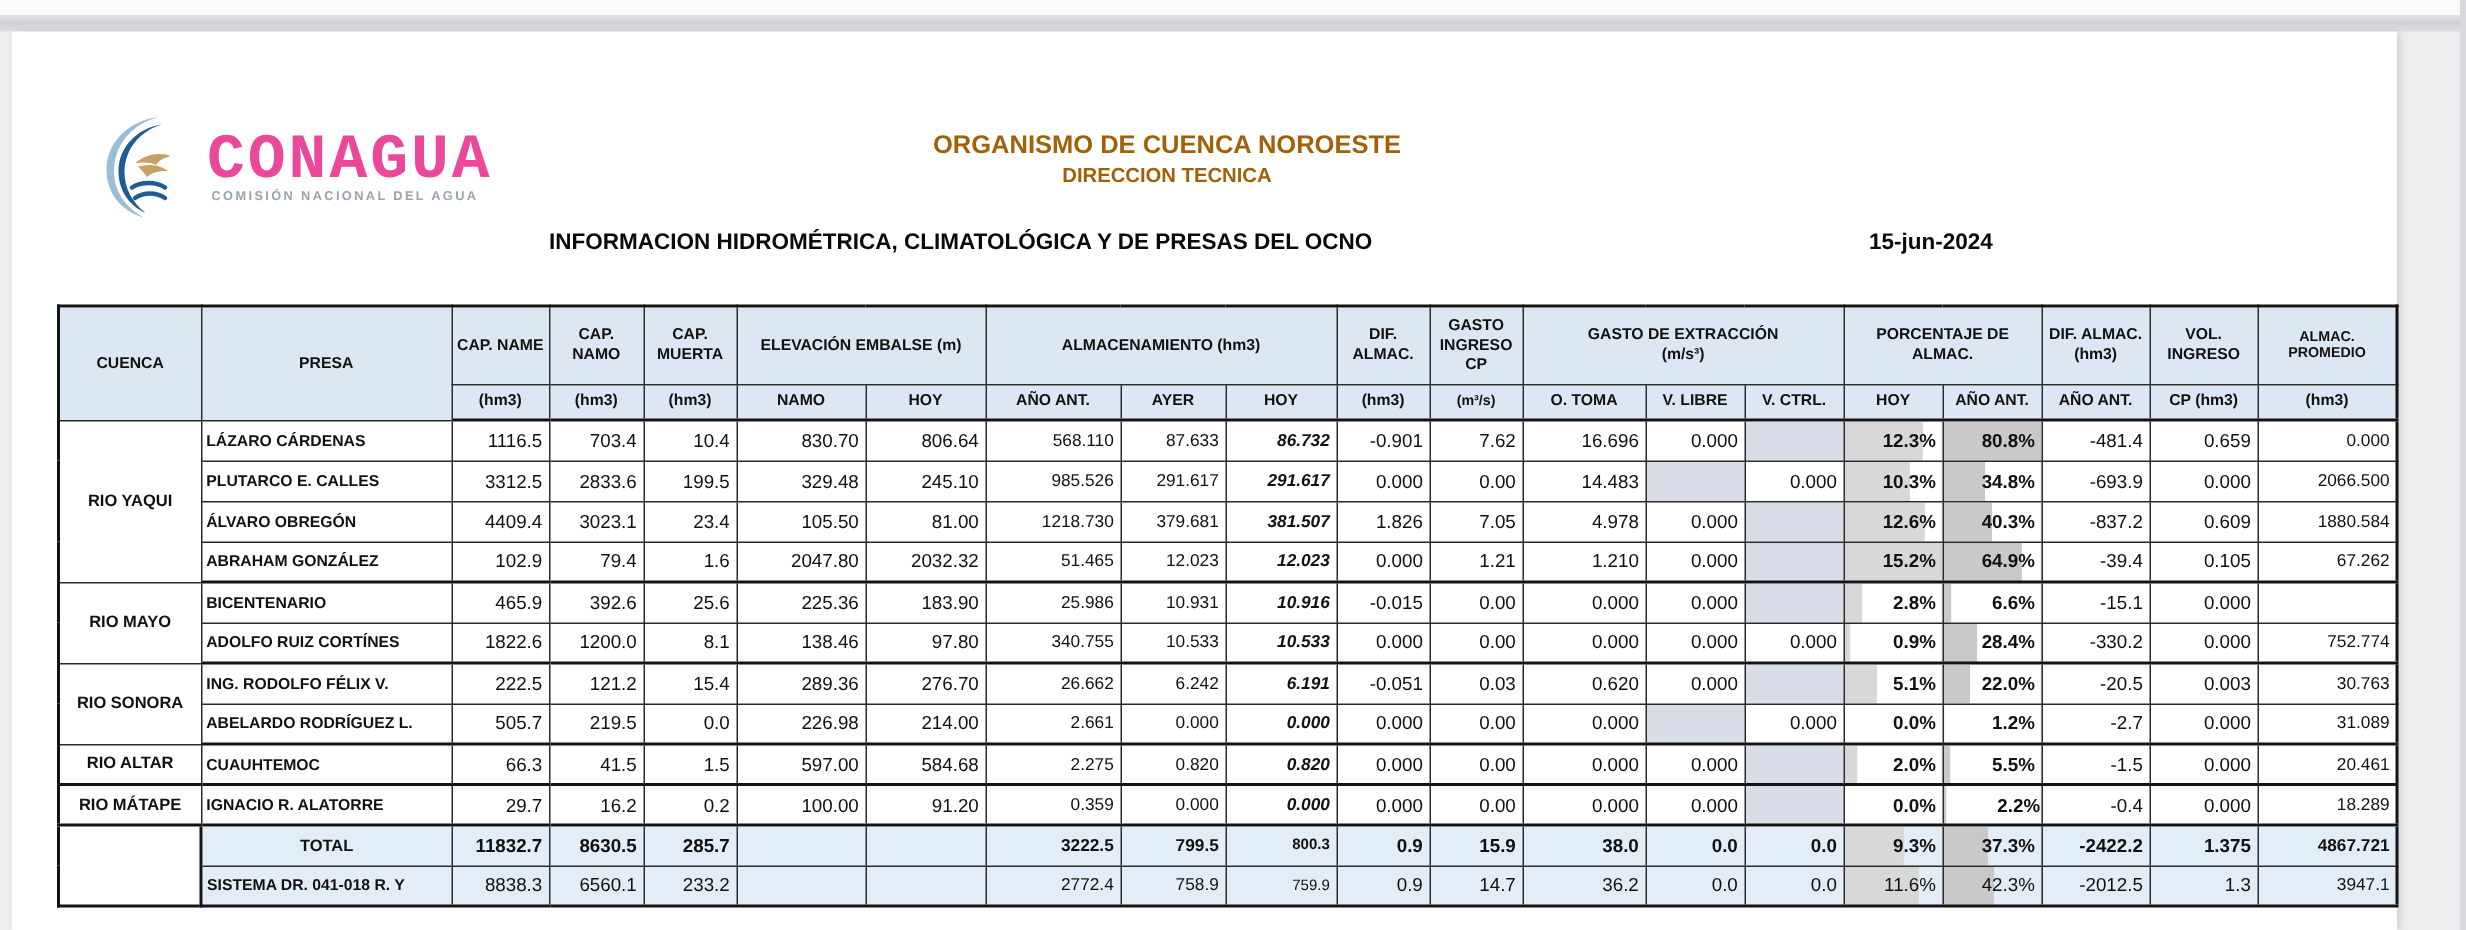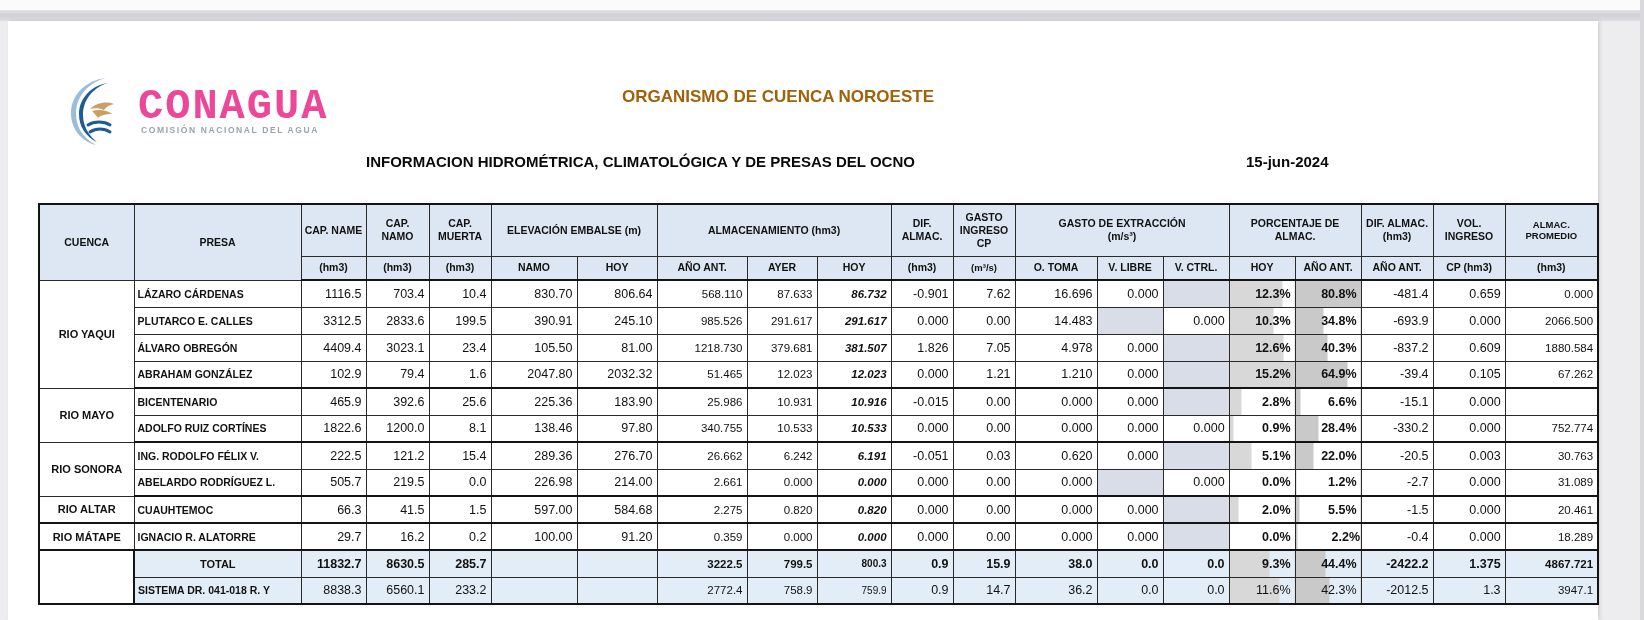--- a/index.html
+++ b/index.html
@@ -77,20 +77,21 @@
       <path d="M24 34 C30 28 40 26 48 29 C43 30 40 32 38 35 C34 33 28 33 24 34 Z" fill="#c9a063"></path>
       <path d="M26 36 C33 34 41 35 46 39 C40 39 35 40 32 43 C30 40 28 38 26 36 Z" fill="#c9a063"></path>
       <path d="M22 50 C28 46 38 46 44 50 M24 57 C30 53 38 53 44 57" stroke="#1d5d94" stroke-width="3" fill="none" stroke-linecap="round"></path>
     </svg>
     <div class="brand">CONAGUA</div>
     <div class="brand-tagline">COMISIÓN NACIONAL DEL AGUA</div>
   </div>
 
   <div class="org-block">
     <div class="org-title">ORGANISMO DE CUENCA NOROESTE</div>
+    <div class="org-subtitle">DIRECCION TECNICA</div>
   </div>
 
   <div class="report-line">
     <div class="report-title">INFORMACION HIDROMÉTRICA, CLIMATOLÓGICA Y DE PRESAS DEL OCNO</div>
     <div class="report-date">15-jun-2024</div>
   </div>
 
   <div class="table-wrap">
     <table class="report">
       <colgroup>
@@ -177,21 +178,21 @@
             <td class="pct" style="background-image: linear-gradient(90deg, rgb(201, 201, 201) 100%, rgba(0, 0, 0, 0) 100%); padding-left: 20px;">80.8%</td>
             <td>-481.4</td>
             <td>0.659</td>
             <td class="small-num">0.000</td>
           </tr>
           <tr>
             <td class="presa">PLUTARCO E. CALLES</td>
             <td>3312.5</td>
             <td>2833.6</td>
             <td>199.5</td>
-            <td>390.91</td>
+            <td>329.48</td>
             <td>245.10</td>
             <td class="small-num">985.526</td>
             <td class="small-num">291.617</td>
             <td class="alm-hoy">291.617</td>
             <td>0.000</td>
             <td>0.00</td>
             <td>14.483</td>
             <td class="shaded"></td>
             <td>0.000</td>
             <td class="pct" style="background-image: linear-gradient(90deg, rgb(216, 216, 216) 67.7632%, rgba(0, 0, 0, 0) 67.7632%);">10.3%</td>
@@ -382,21 +383,21 @@
             <td></td>
             <td class="small-num">3222.5</td>
             <td class="small-num">799.5</td>
             <td class="alm-hoy">800.3</td>
             <td>0.9</td>
             <td>15.9</td>
             <td>38.0</td>
             <td>0.0</td>
             <td>0.0</td>
             <td class="pct" style="background-image: linear-gradient(90deg, rgb(216, 216, 216) 61.1842%, rgba(0, 0, 0, 0) 61.1842%);">9.3%</td>
-            <td class="pct" style="background-image: linear-gradient(90deg, rgb(201, 201, 201) 46.1634%, rgba(0, 0, 0, 0) 46.1634%);">44.4%</td>
+            <td class="pct" style="background-image: linear-gradient(90deg, rgb(201, 201, 201) 46.1634%, rgba(0, 0, 0, 0) 46.1634%);">37.3%</td>
             <td>-2422.2</td>
             <td>1.375</td>
             <td class="small-num">4867.721</td>
           </tr>
           <tr class="sistema-row">
             <td class="ghost"></td>
             <td class="presa" style="border-left: 2px solid rgb(20, 20, 20);">SISTEMA DR. 041-018 R. Y</td>
             <td>8838.3</td>
             <td>6560.1</td>
             <td>233.2</td>

